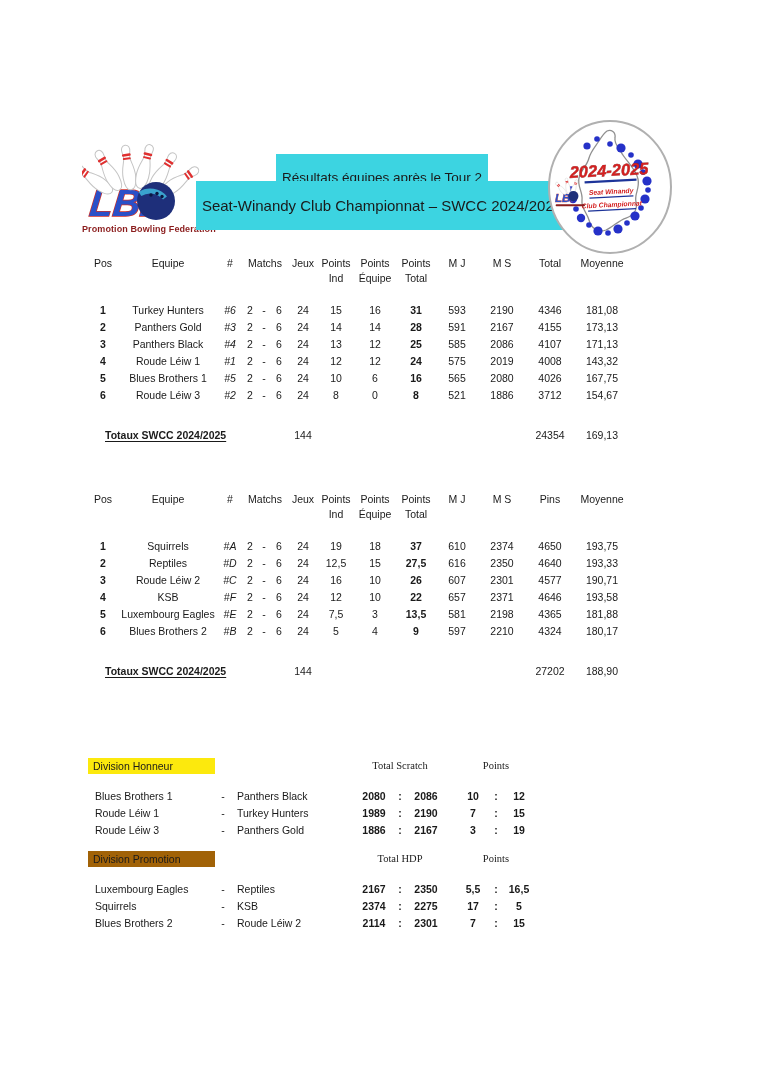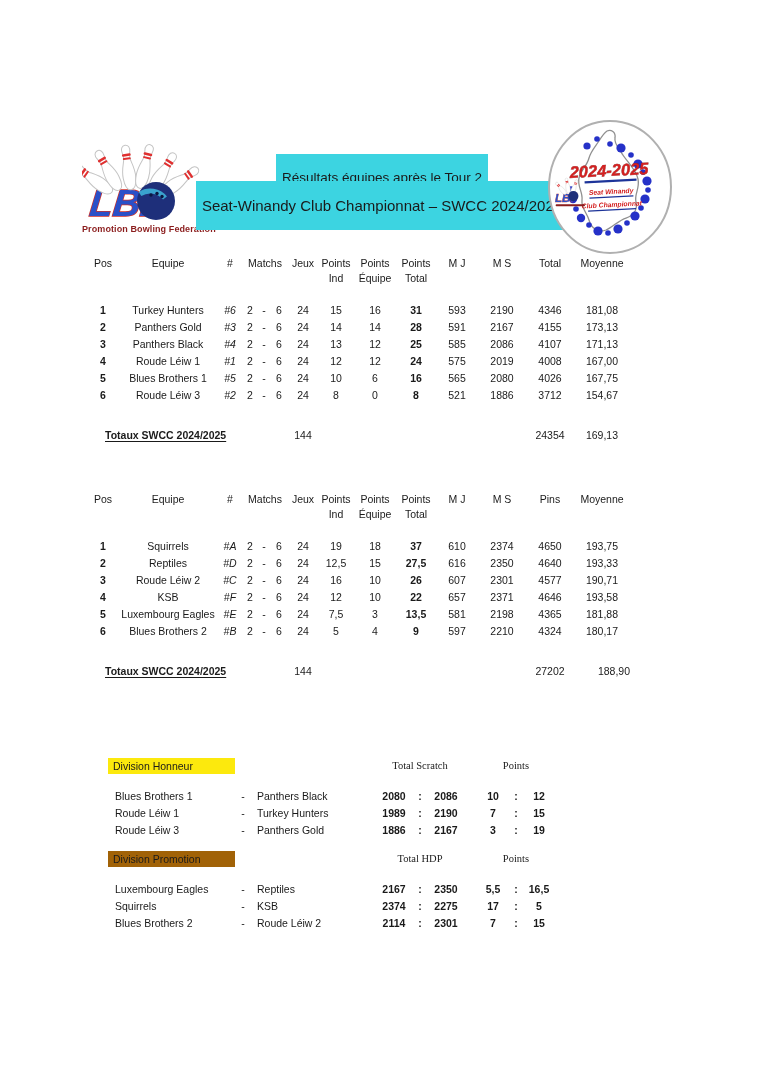--- a/index.html
+++ b/index.html
@@ -33,21 +33,21 @@
   .hdr{height:15px;}
   .rows{margin-top:14px;}
   .srow{height:17px;align-items:center;}
   .totals{margin-top:23px;height:17px;align-items:center;}
   .totals .lbl{text-align:left;padding-left:17px;font-weight:600;text-decoration:underline;text-underline-offset:2px;}
   .c-pos{font-weight:bold;}
   .c-num{font-style:italic;}
   .c-pt{font-weight:bold;}
 
   
-  .res-sec{position:absolute;left:0;width:604px;font-size:10.5px;padding-left:20px;}
+  .res-sec{position:absolute;left:0;width:604px;font-size:10.5px;}
   #results-0{top:756px;}
   #results-1{top:849px;}
   .rgrid{display:grid;grid-template-columns:128px 14px 122px 44px 8px 44px 6px 38px 8px 38px;margin-left:88px;}
   .res-head{height:19px;margin-bottom:12px;align-items:center;}
   .division-label span{display:inline-block;width:122px;padding:2px 0 2px 5px;}
   .score-header,.points-header{text-align:center;font-family:Liberation Serif, serif;}
   .res-row{height:17px;align-items:center;}
   .t-home,.t-away{text-align:left;padding-left:7px;white-space:nowrap;}
   .t-dash{text-align:center;}
   .t-score,.t-colon,.t-pts{text-align:center;font-weight:bold;}
@@ -211,21 +211,21 @@
           <div class="cell">2</div>
           <div class="cell">-</div>
           <div class="cell">6</div>
           <div class="cell">24</div>
           <div class="cell">12</div>
           <div class="cell">12</div>
           <div class="cell c-pt">24</div>
           <div class="cell">575</div>
           <div class="cell">2019</div>
           <div class="cell">4008</div>
-          <div class="cell">167,00</div>
+          <div class="cell">143,32</div>
         </div>
         <div class="sgrid srow">
           <div class="cell c-pos">5</div>
           <div class="cell">Blues Brothers 1</div>
           <div class="cell c-num">#5</div>
           <div class="cell">2</div>
           <div class="cell">-</div>
           <div class="cell">6</div>
           <div class="cell">24</div>
           <div class="cell">10</div>
@@ -376,21 +376,21 @@
           <div class="cell">597</div>
           <div class="cell">2210</div>
           <div class="cell">4324</div>
           <div class="cell">180,17</div>
         </div>
       </div>
     <div class="sgrid totals">
         <div class="cell lbl" style="grid-column: 1 / 7;">Totaux SWCC 2024/2025</div>
         <div class="cell" style="grid-column: 7;">144</div>
         <div class="cell" style="grid-column: 13;">27202</div>
-        <div class="cell" style="grid-column: 14; text-align: right;">188,90</div>
+        <div class="cell" style="grid-column: 14;">188,90</div>
       </div>
   </div>
 
   <div class="res-sec" id="results-0">
     <div class="rgrid res-head">
         <div class="division-label" style="grid-column: 1 / 3;"><span style="background: rgb(252, 233, 13);">Division Honneur</span></div>
         <div class="score-header" style="grid-column: 4 / 7;">Total Scratch</div>
         <div class="points-header" style="grid-column: 8 / 11;">Points</div>
       </div>
     <div>

